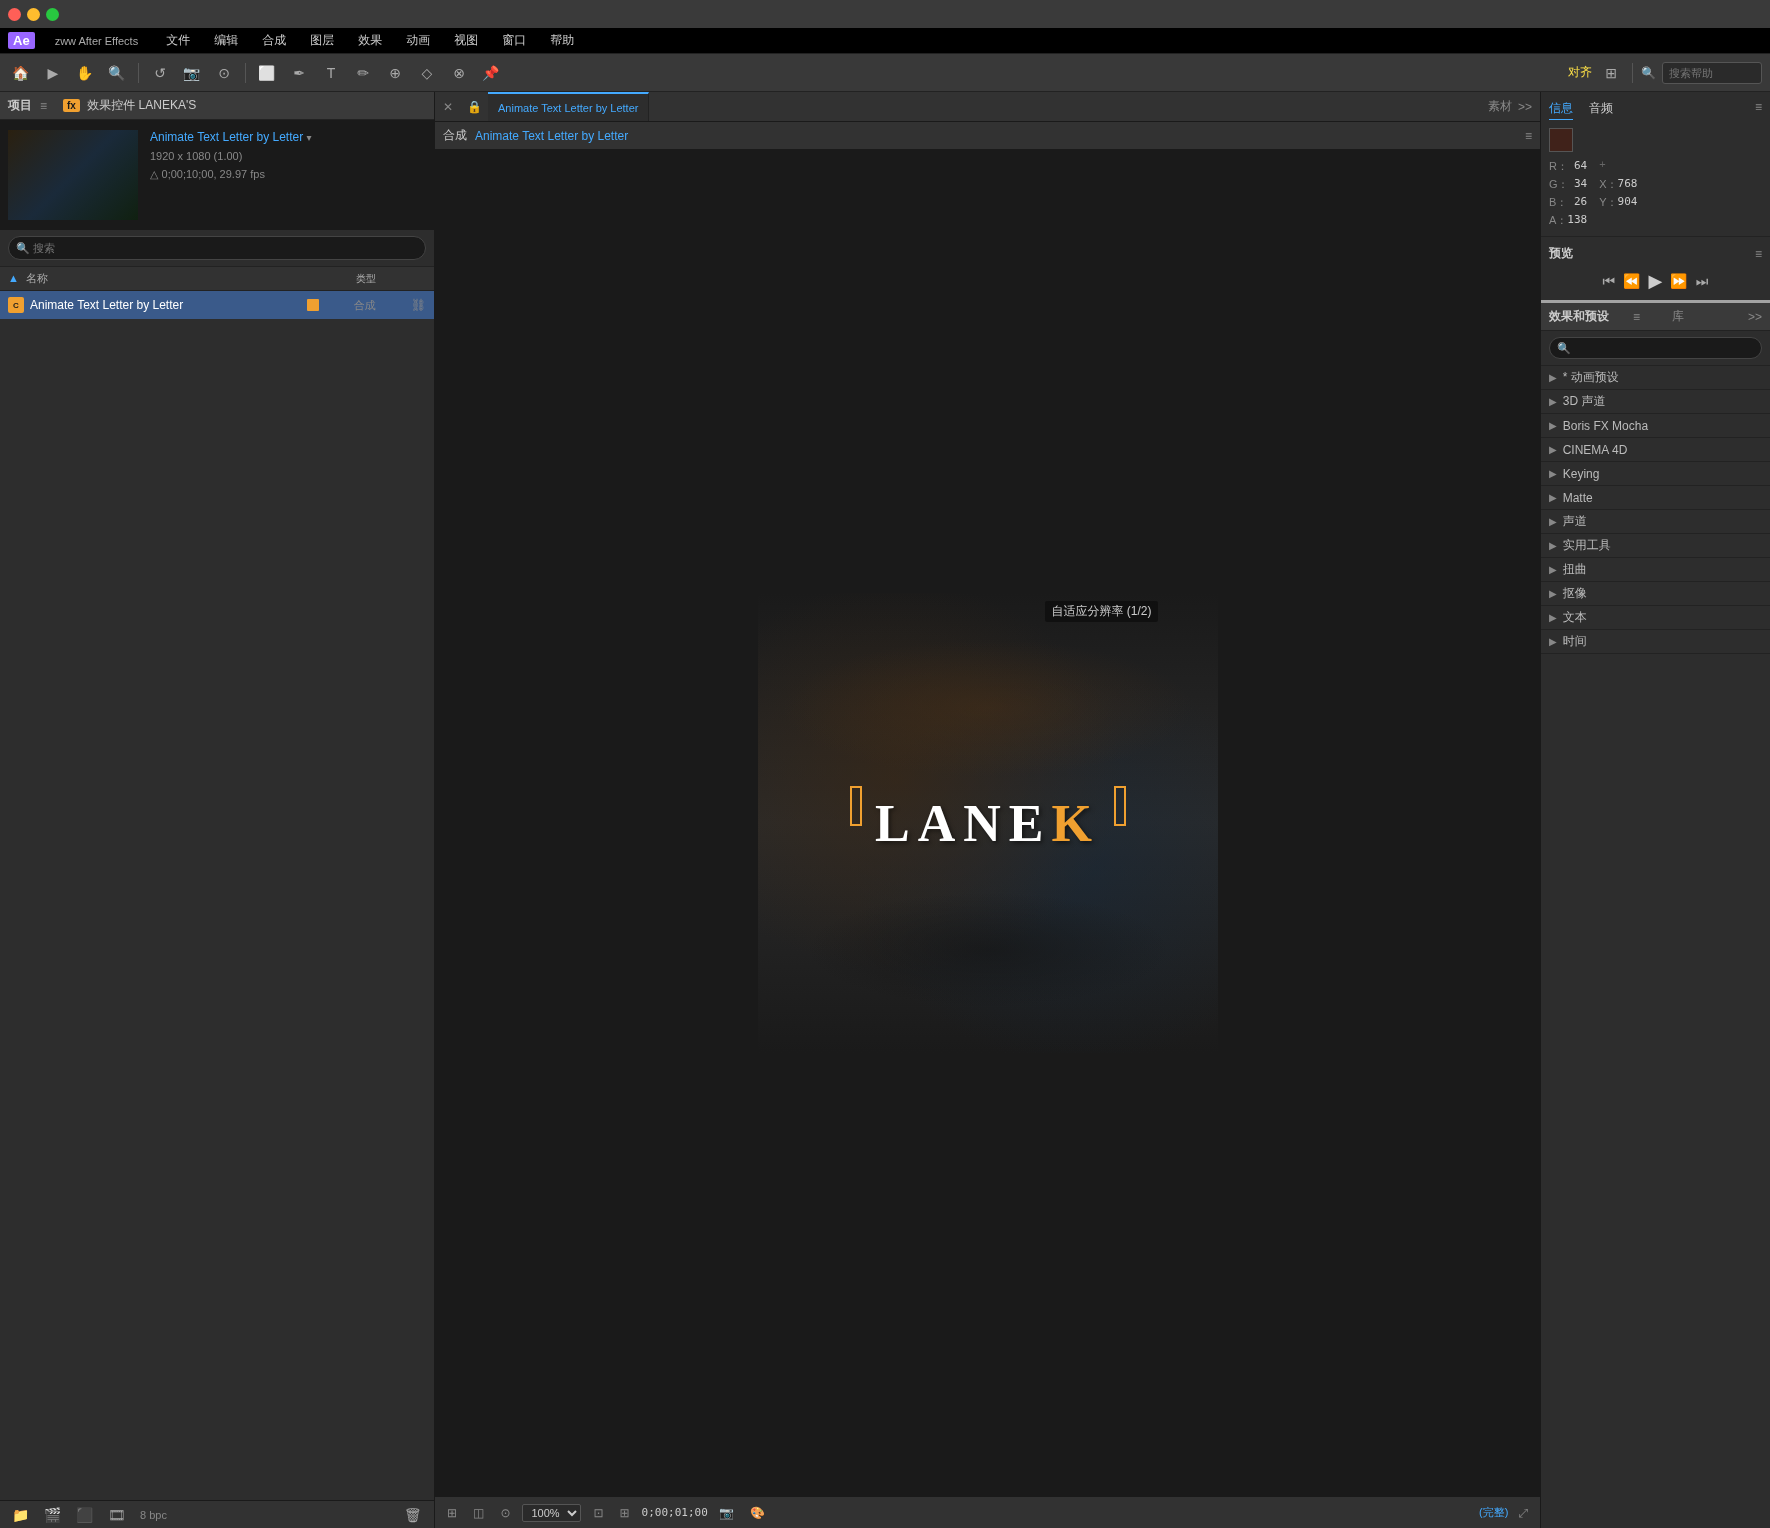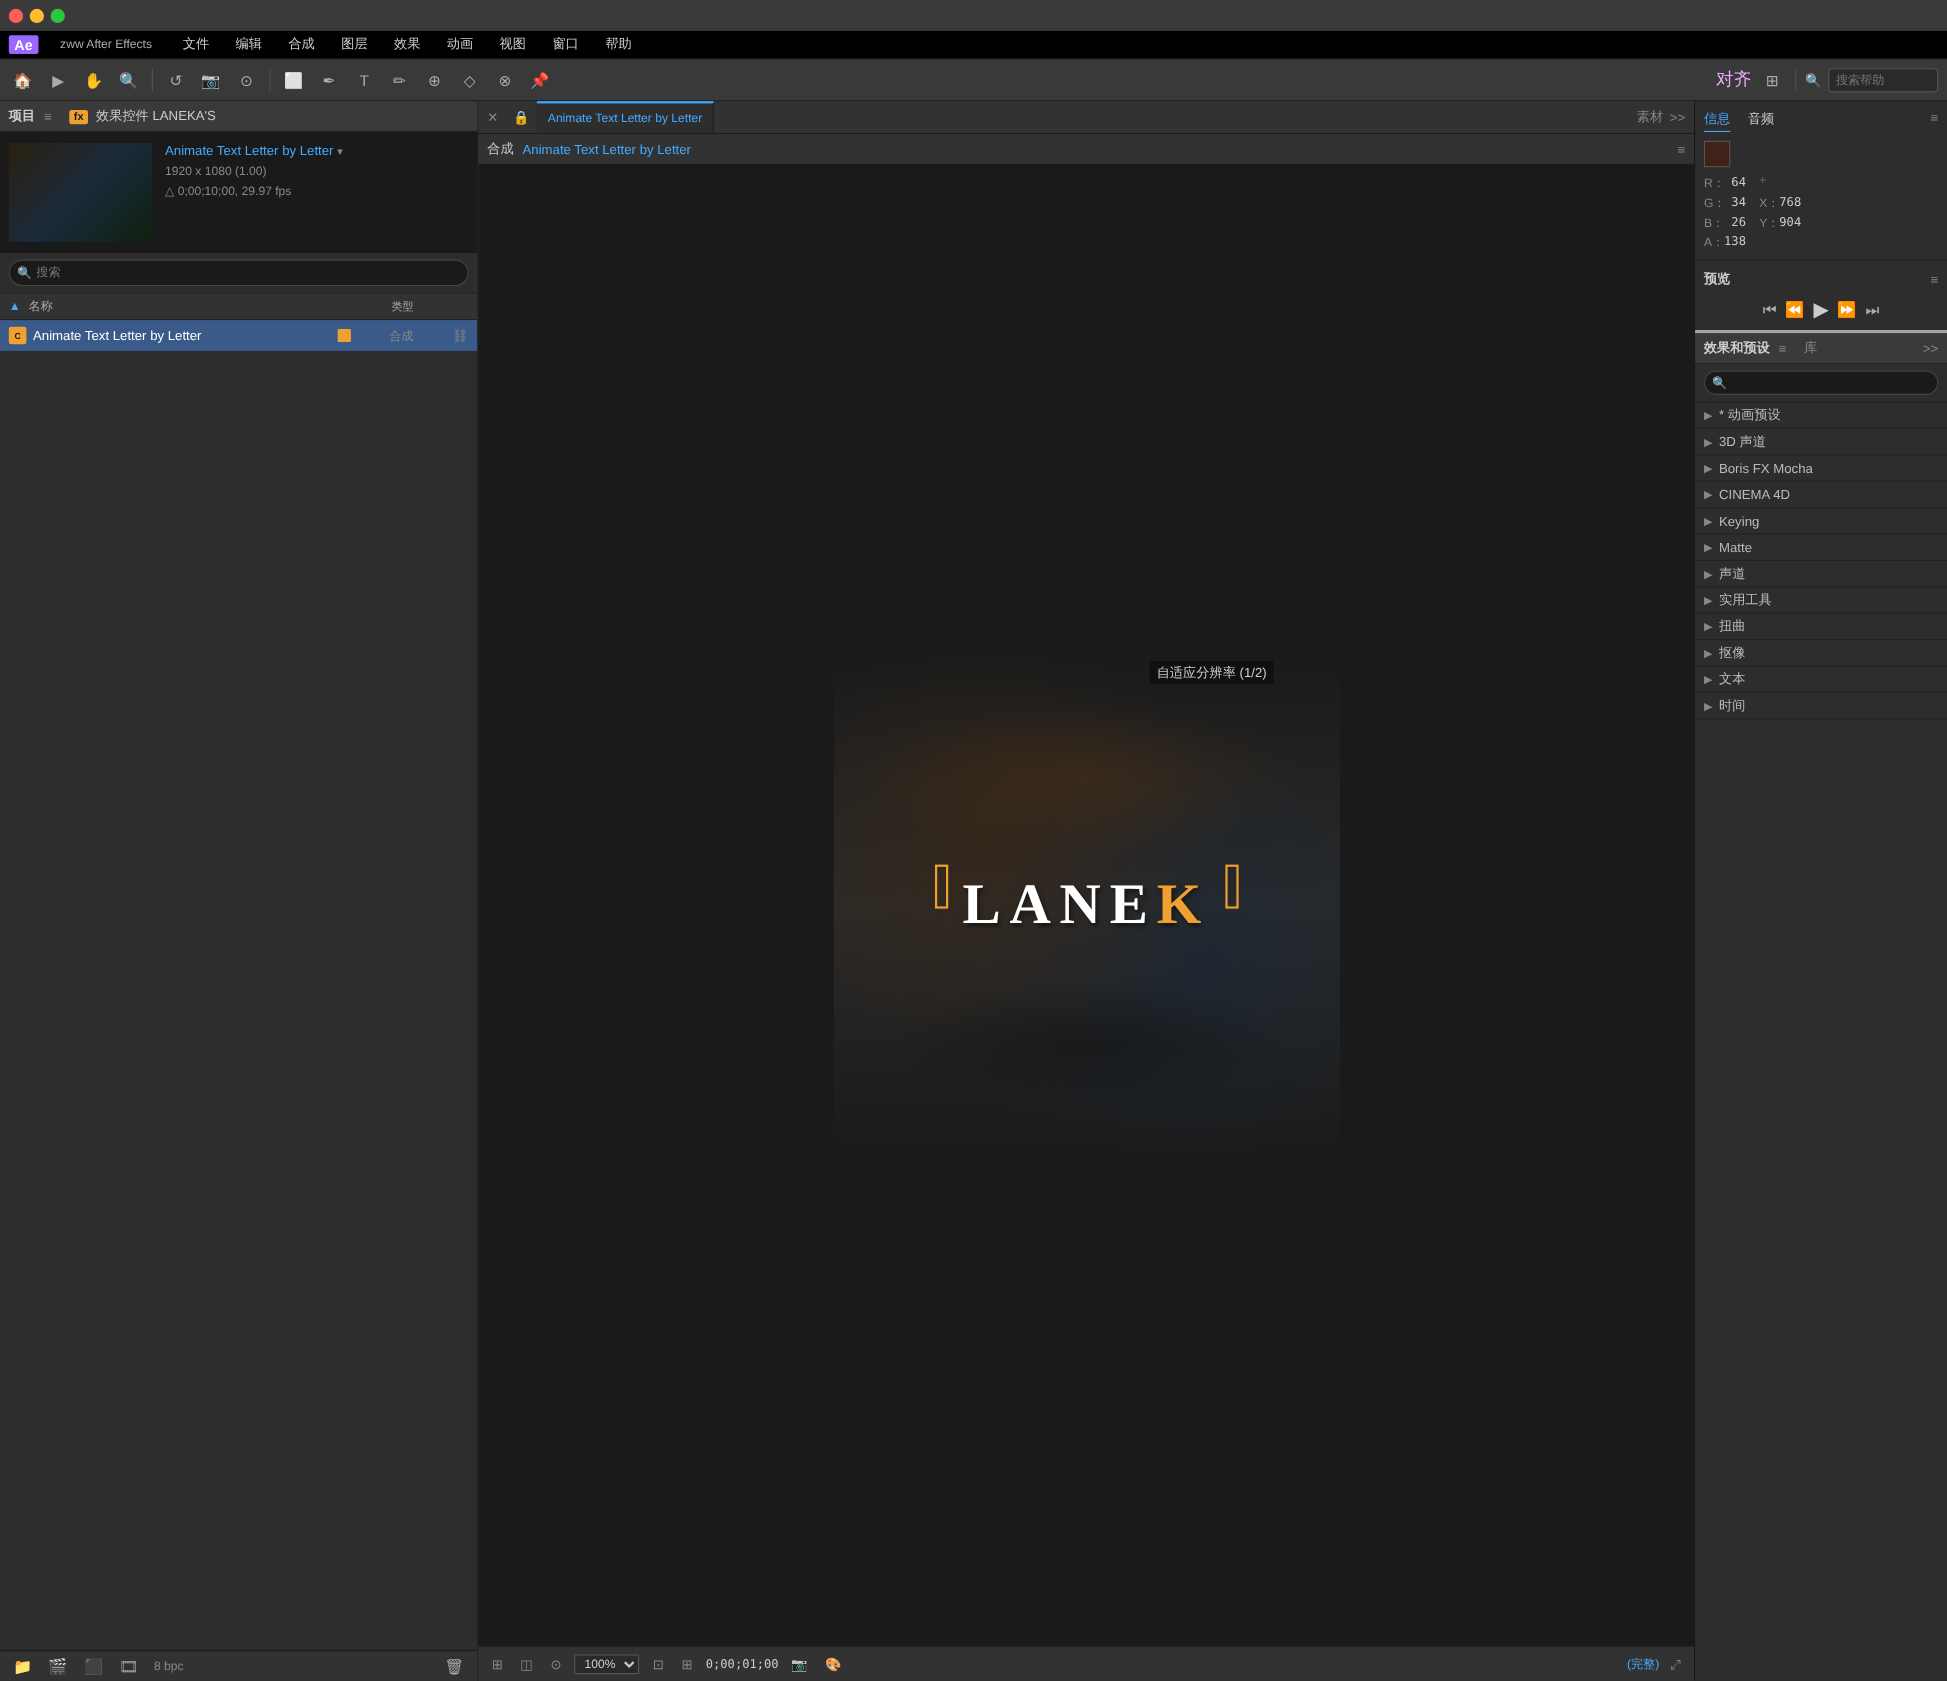--- a/index.html
+++ b/index.html
@@ -82,22 +82,22 @@
       background: #555;
       margin: 0 2px;
     }
     .toolbar-right {
       margin-left: auto;
       display: flex;
       align-items: center;
       gap: 6px;
     }
     .align-label {
-      color: #f0abfc;
-      font-size: 16px;
+      color: #fde047;
+      font-size: 12px;
     }
     .search-box {
       background: #2a2a2a;
       border: 1px solid #555;
       color: #ccc;
       padding: 2px 6px;
       border-radius: 3px;
       font-size: 11px;
       width: 100px;
       height: 22px;
@@ -467,21 +467,21 @@
       display: flex;
       flex-direction: column;
       overflow: hidden;
     }
     .effects-header {
       height: 28px;
       background: #3a3a3a;
       display: flex;
       align-items: center;
       padding: 0 8px;
-      gap: 8px;
+      gap: 24px;
       border-bottom: 1px solid #222;
     }
     .effects-title { color: #ccc; font-size: 12px; font-weight: bold; }
     .lib-tab { color: #888; font-size: 12px; cursor: pointer; }
     .effects-search {
       padding: 6px 8px;
       border-bottom: 1px solid #222;
     }
     .effects-search-input {
       width: 100%;

